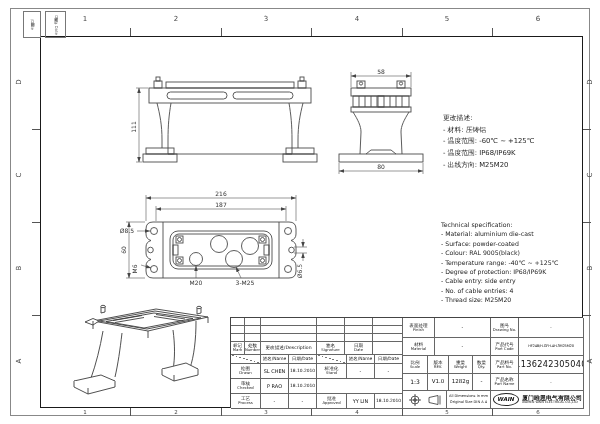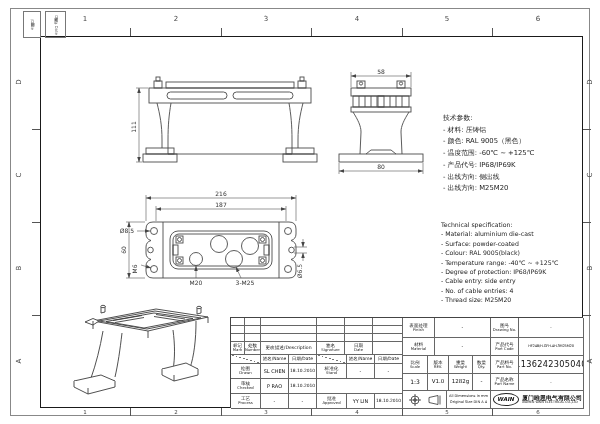--- a/index.html
+++ b/index.html
@@ -245,26 +245,24 @@
     <path d="M74,381 L101,375 L115,381 L88,388 Z"></path>
     <path d="M74,381 L74,387 L88,394 L115,387 L115,381"></path>
     <path d="M88,388 L88,394"></path>
     <path d="M162,369 L186,363 L198,369 L174,375 Z"></path>
     <path d="M162,369 L162,375 L174,381 L198,375 L198,369"></path>
     <path d="M174,375 L174,381"></path>
   </g>
 </svg>
 
 <div class="abs spec spec-cn">
-  <div>技术参数:</div>
+  <div>更改描述:</div>
   <div>- 材料: 压铸铝</div>
-  <div>- 颜色: RAL 9005（黑色）</div>
   <div>- 温度范围: -60℃ ~ +125℃</div>
-  <div>- 产品代号: IP68/IP69K</div>
-  <div>- 出线方向: 侧出线</div>
+  <div>- 温度范围: IP68/IP69K</div>
   <div>- 出线方向: M25M20</div>
 </div>
 
 <div class="abs spec spec-en">
   <div>Technical specification:</div>
   <div>- Material: aluminium die-cast</div>
   <div>- Surface: powder-coated</div>
   <div>- Colour: RAL 9005(black)</div>
   <div>- Temperature range: -40℃ ~ +125℃</div>
   <div>- Degree of protection: IP68/IP69K</div>

